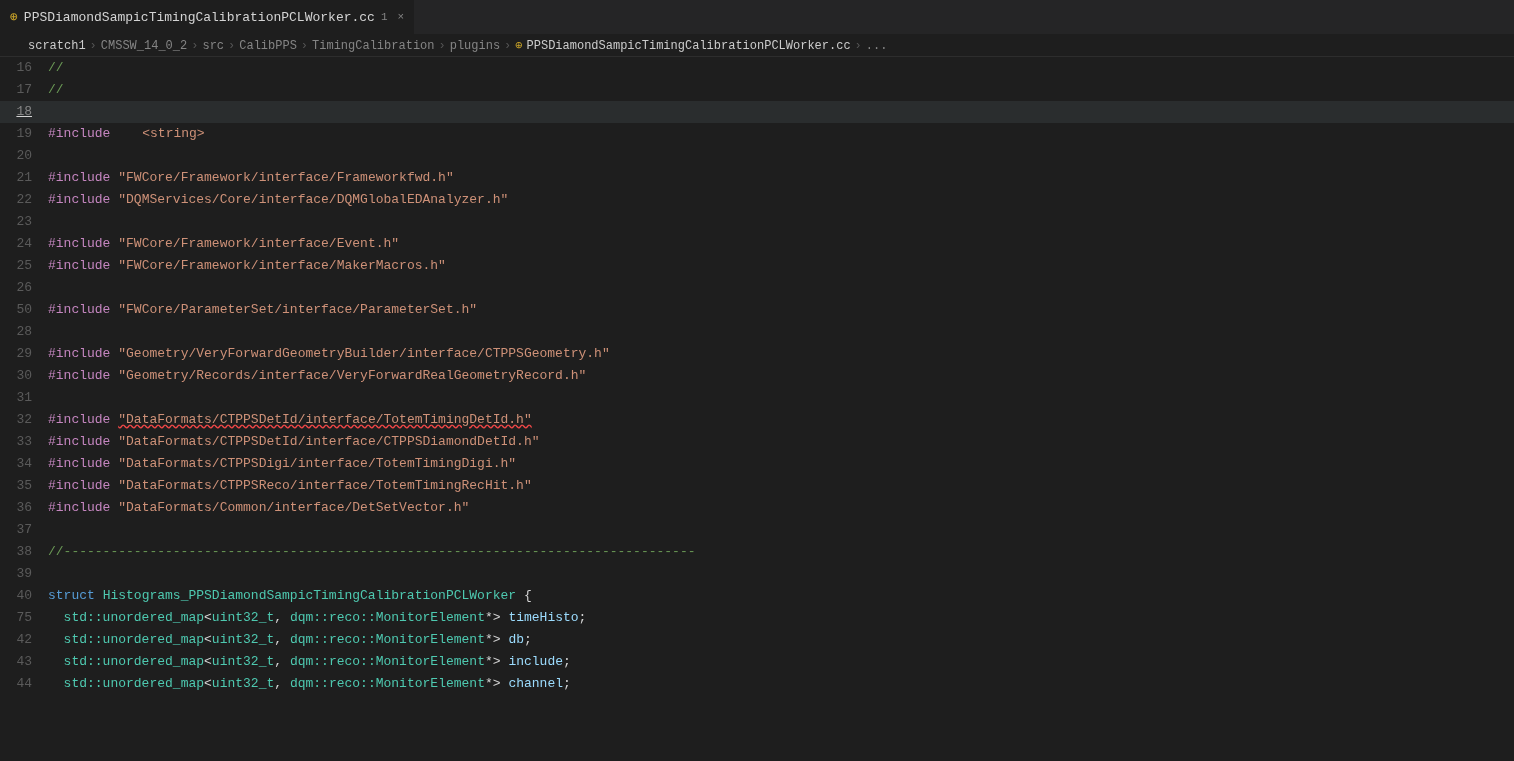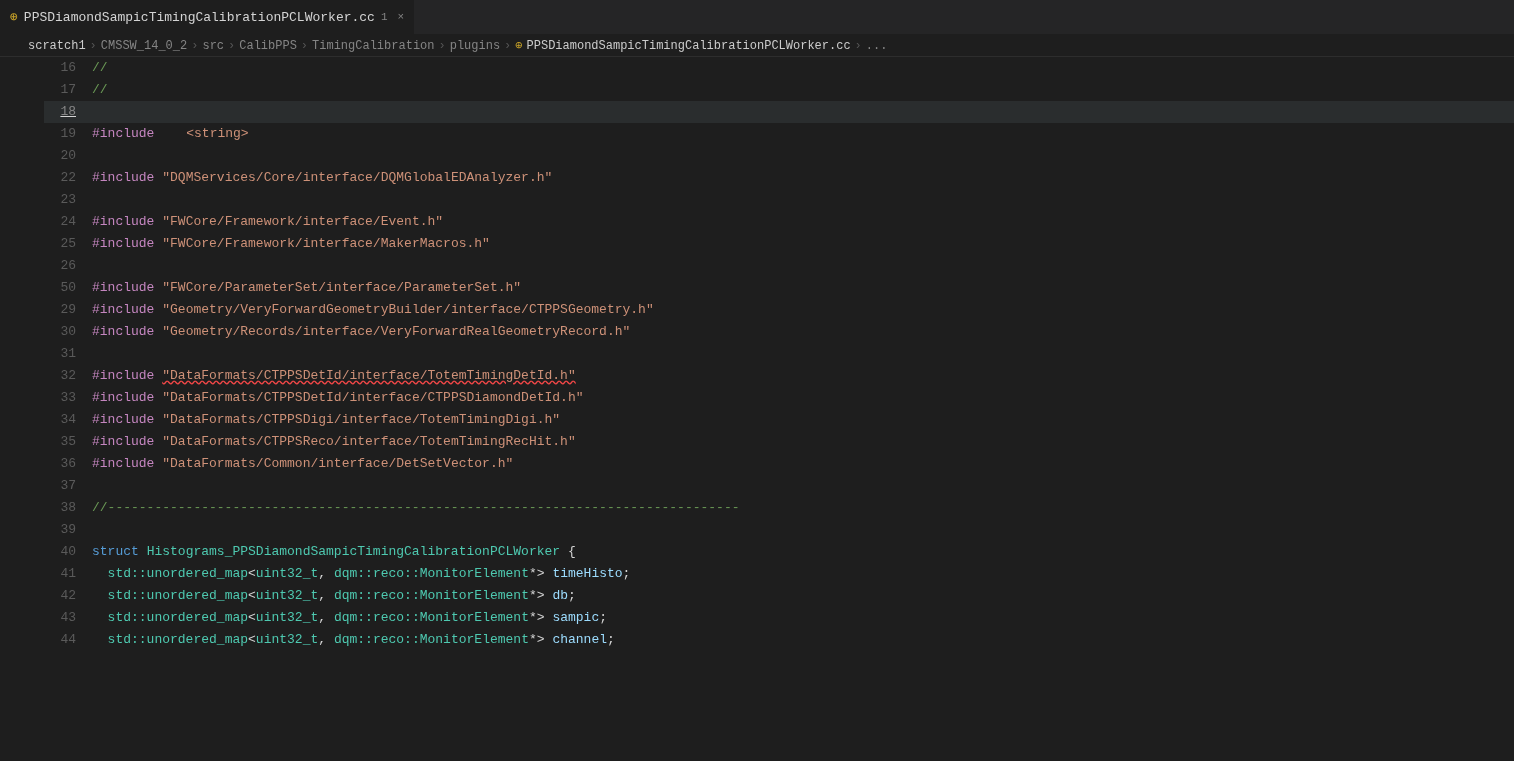--- a/index.html
+++ b/index.html
@@ -58,21 +58,20 @@
     .breadcrumb-sep { color: #555; }
     .breadcrumb-icon { color: #c5a028; }
 
     
     .editor {
       background: #1e1e1e;
       display: flex;
       flex-direction: column;
       height: calc(761px - 57px);
       overflow: hidden;
-      padding-left: 44px;
     }
 
     .code-container {
       display: flex;
       flex-direction: column;
       height: 100%;
       overflow: hidden;
     }
 
     .code-line {
@@ -171,20 +170,24 @@
     <div class="code-line">
       <span class="line-number">19</span>
       <span class="line-content"><span class="macro">#include</span> <span class="angle-include">&lt;string&gt;</span></span>
     </div>
 
     <div class="code-line">
       <span class="line-number">20</span>
       <span class="line-content"></span>
     </div>
 
+    <div class="code-line">
+      <span class="line-number">21</span>
+      <span class="line-content"><span class="macro">#include</span> <span class="str">"FWCore/Framework/interface/Frameworkfwd.h"</span></span>
+    </div>
 
     <div class="code-line">
       <span class="line-number">22</span>
       <span class="line-content"><span class="macro">#include</span> <span class="str">"DQMServices/Core/interface/DQMGlobalEDAnalyzer.h"</span></span>
     </div>
 
     <div class="code-line">
       <span class="line-number">23</span>
       <span class="line-content"></span>
     </div>
@@ -202,20 +205,24 @@
     <div class="code-line">
       <span class="line-number">26</span>
       <span class="line-content"></span>
     </div>
 
     <div class="code-line">
       <span class="line-number">50</span>
       <span class="line-content"><span class="macro">#include</span> <span class="str">"FWCore/ParameterSet/interface/ParameterSet.h"</span></span>
     </div>
 
+    <div class="code-line">
+      <span class="line-number">28</span>
+      <span class="line-content"></span>
+    </div>
 
     <div class="code-line">
       <span class="line-number">29</span>
       <span class="line-content"><span class="macro">#include</span> <span class="str">"Geometry/VeryForwardGeometryBuilder/interface/CTPPSGeometry.h"</span></span>
     </div>
 
     <div class="code-line">
       <span class="line-number">30</span>
       <span class="line-content"><span class="macro">#include</span> <span class="str">"Geometry/Records/interface/VeryForwardRealGeometryRecord.h"</span></span>
     </div>
@@ -264,32 +271,32 @@
       <span class="line-number">39</span>
       <span class="line-content"></span>
     </div>
 
     <div class="code-line">
       <span class="line-number">40</span>
       <span class="line-content"><span class="kw">struct</span> <span class="struct-name">Histograms_PPSDiamondSampicTimingCalibrationPCLWorker</span> <span class="punct">{</span></span>
     </div>
 
     <div class="code-line">
-      <span class="line-number">41</span>
+      <span class="line-number">75</span>
       <span class="line-content">  <span class="field-type">std::unordered_map</span><span class="punct">&lt;</span><span class="field-type">uint32_t</span><span class="punct">,</span> <span class="field-type">dqm::reco::MonitorElement</span><span class="punct">*&gt;</span> <span class="field-name">timeHisto</span><span class="punct">;</span></span>
     </div>
 
     <div class="code-line">
       <span class="line-number">42</span>
       <span class="line-content">  <span class="field-type">std::unordered_map</span><span class="punct">&lt;</span><span class="field-type">uint32_t</span><span class="punct">,</span> <span class="field-type">dqm::reco::MonitorElement</span><span class="punct">*&gt;</span> <span class="field-name">db</span><span class="punct">;</span></span>
     </div>
 
     <div class="code-line">
       <span class="line-number">43</span>
-      <span class="line-content">  <span class="field-type">std::unordered_map</span><span class="punct">&lt;</span><span class="field-type">uint32_t</span><span class="punct">,</span> <span class="field-type">dqm::reco::MonitorElement</span><span class="punct">*&gt;</span> <span class="field-name">sampic</span><span class="punct">;</span></span>
+      <span class="line-content">  <span class="field-type">std::unordered_map</span><span class="punct">&lt;</span><span class="field-type">uint32_t</span><span class="punct">,</span> <span class="field-type">dqm::reco::MonitorElement</span><span class="punct">*&gt;</span> <span class="field-name">include</span><span class="punct">;</span></span>
     </div>
 
     <div class="code-line">
       <span class="line-number">44</span>
       <span class="line-content">  <span class="field-type">std::unordered_map</span><span class="punct">&lt;</span><span class="field-type">uint32_t</span><span class="punct">,</span> <span class="field-type">dqm::reco::MonitorElement</span><span class="punct">*&gt;</span> <span class="field-name">channel</span><span class="punct">;</span></span>
     </div>
 
   </div>
 </div>
 

